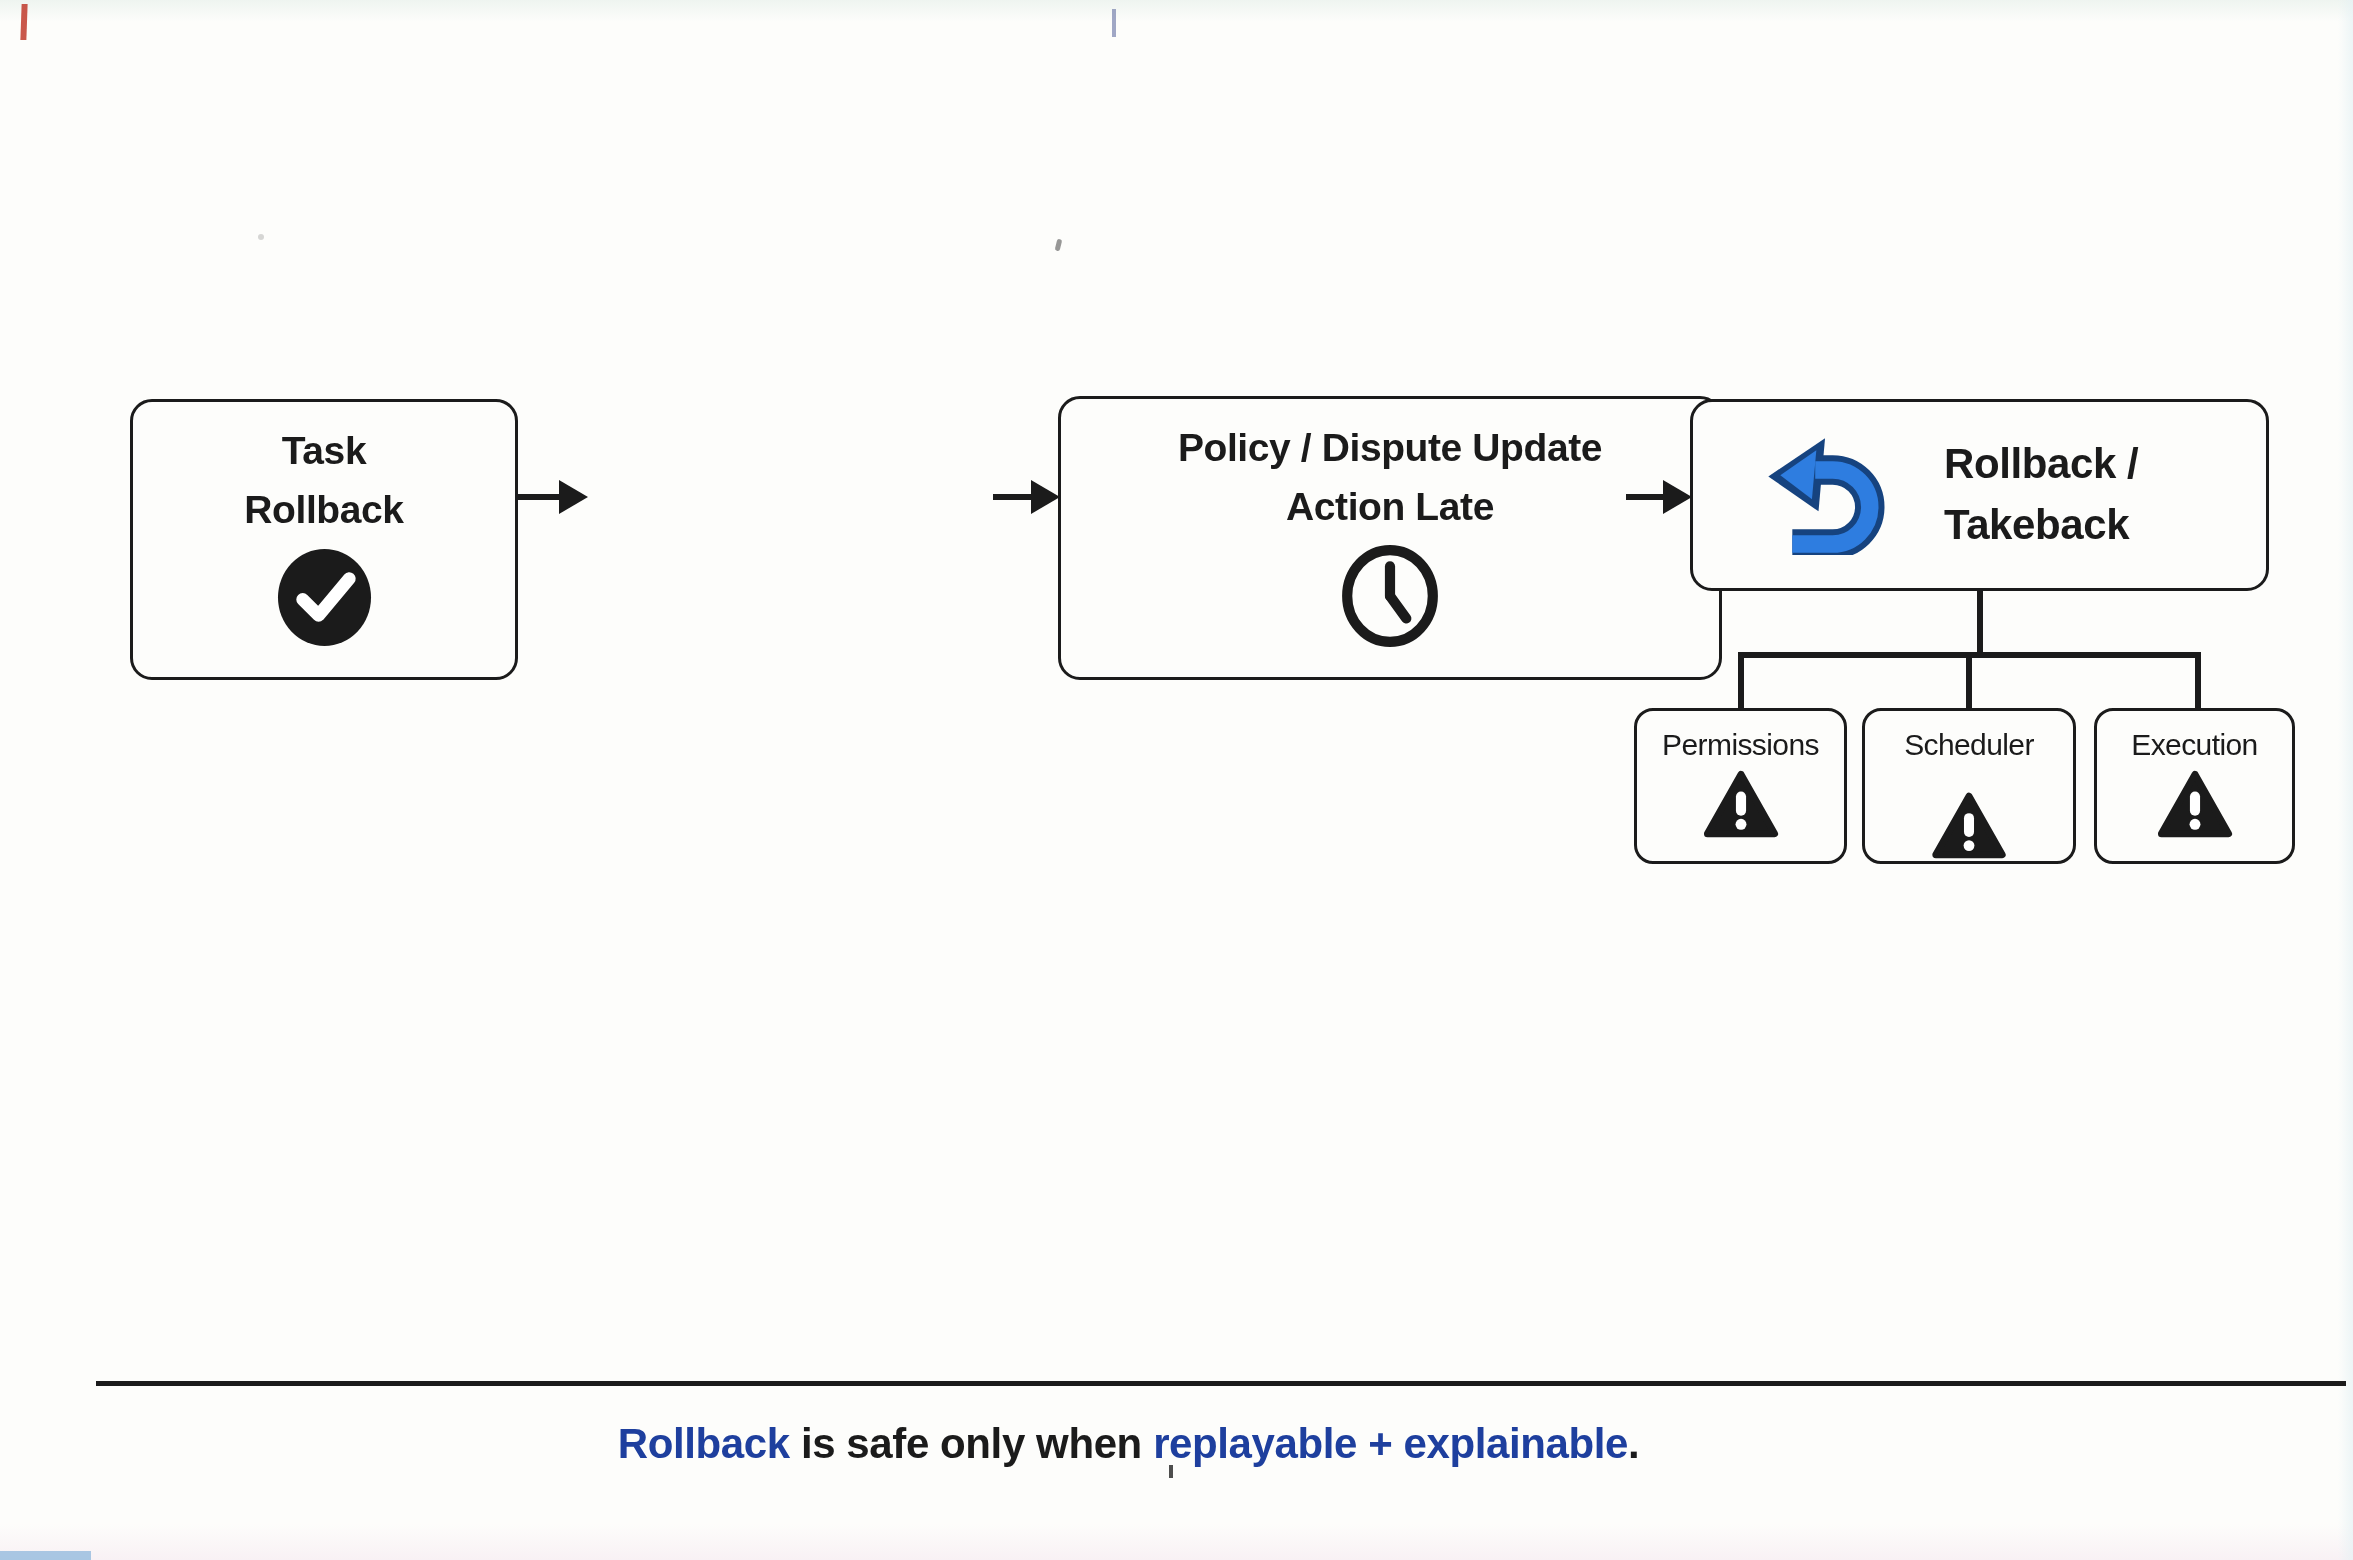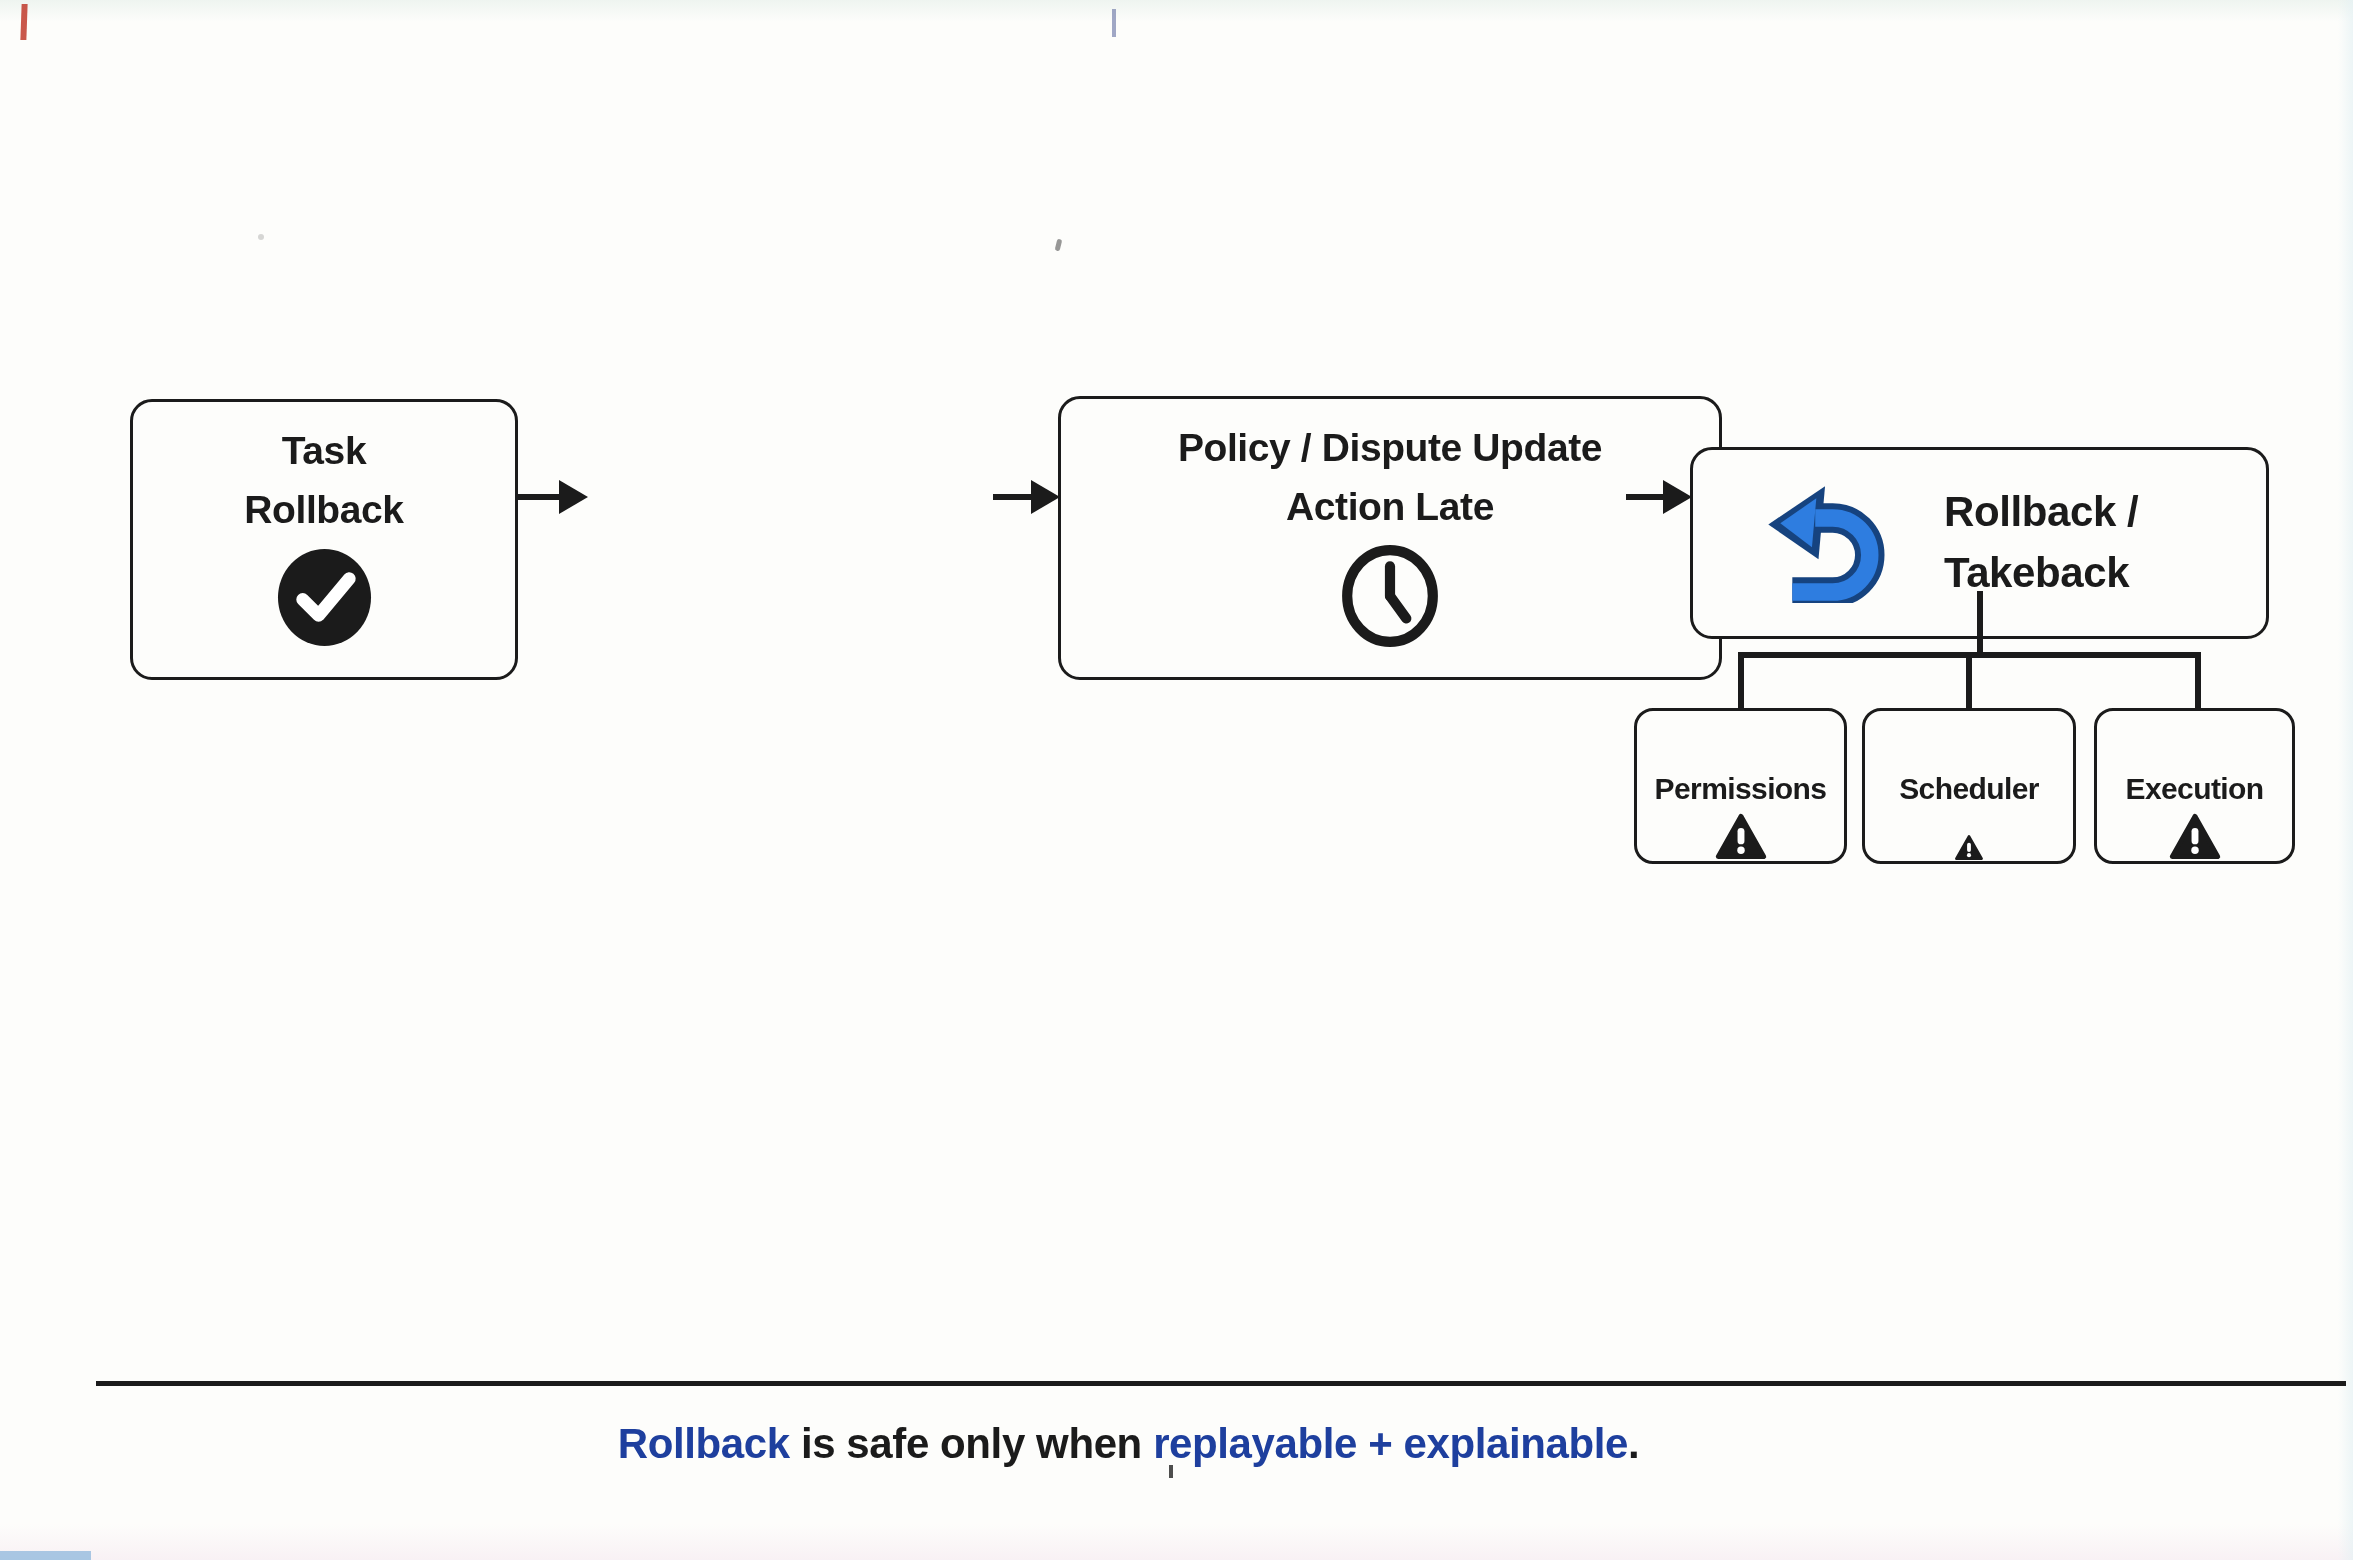--- a/index.html
+++ b/index.html
@@ -28,21 +28,21 @@
 
   
   .flow-box{position:absolute;box-sizing:border-box;border:3.9px solid var(--ink);
     border-radius:22px;background:var(--paper);display:flex;flex-direction:column;
     align-items:center;padding:20px 9.4px 17px 9.4px;gap:7px;}
   .box1{left:130px;top:399px;width:388px;height:281px;}
   .box2{left:586px;top:399px;width:407px;height:281px;}
   .box3{left:1058px;top:396px;width:664px;height:284px;}
   .box4{left:1690px;top:399px;width:579px;height:192px;
     flex-direction:row;justify-content:flex-start;align-items:center;
-    padding:0 0 0 72px;gap:48px;margin-top:48px;}
+    padding:0 0 0 72px;gap:48px;}
   .box-label{font-size:39px;line-height:1.5;font-weight:600;color:var(--ink);
     text-align:center;letter-spacing:-0.4px;white-space:nowrap;}
   .box4 .box-label{font-size:42px;line-height:1.45;text-align:left;}
 
   
   .arrow{position:absolute;height:0;}
   .arrow .shaft{position:absolute;left:0;right:25px;top:-2.7px;height:5.5px;background:var(--ink);}
   .arrow .head{position:absolute;right:-0.8px;top:-17px;width:0;height:0;
     border-top:17px solid transparent;border-bottom:17px solid transparent;
     border-left:29px solid var(--ink);}
@@ -55,21 +55,21 @@
   .stub-2{left:1966px;top:652px;width:5.5px;height:58px;}
   .stub-3{left:2195px;top:652px;width:5.5px;height:58px;}
 
   
   .sub-box{position:absolute;box-sizing:border-box;border:3.9px solid var(--ink);
     border-radius:19px;background:var(--paper);display:flex;flex-direction:column;
     align-items:center;padding-top:17px;gap:6.2px;}
   .subbox-1{left:1634px;top:708px;width:213px;height:156px;}
   .subbox-2{left:1862px;top:708px;width:214px;height:156px;gap:28px;}
   .subbox-3{left:2094px;top:708px;width:201px;height:156px;}
-  .sub-label{font-size:30px;font-weight:700;color:var(--ink);letter-spacing:-0.6px;white-space:nowrap;margin-top:44px;}
+  .sub-label{font-size:30px;font-weight:400;color:var(--ink);letter-spacing:-0.6px;white-space:nowrap;}
 
   
   .footer-rule{position:absolute;left:96px;top:1381px;width:2250px;height:4.7px;background:var(--ink);}
   .caption{position:absolute;left:0;top:1420px;width:2257px;text-align:center;
     font-size:42px;font-weight:700;color:var(--ink);letter-spacing:-0.4px;}
   .caption .blue{color:var(--caption_blue);}
 
   .icon{display:block;}
 </style>
 </head>

